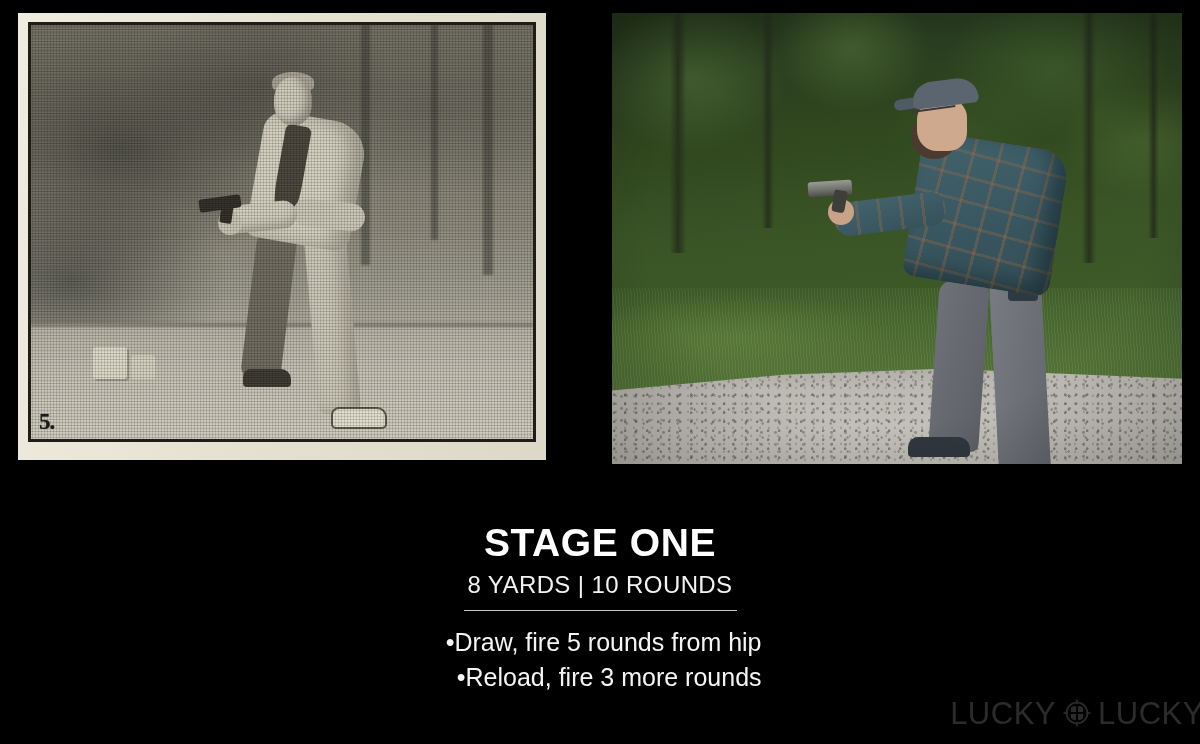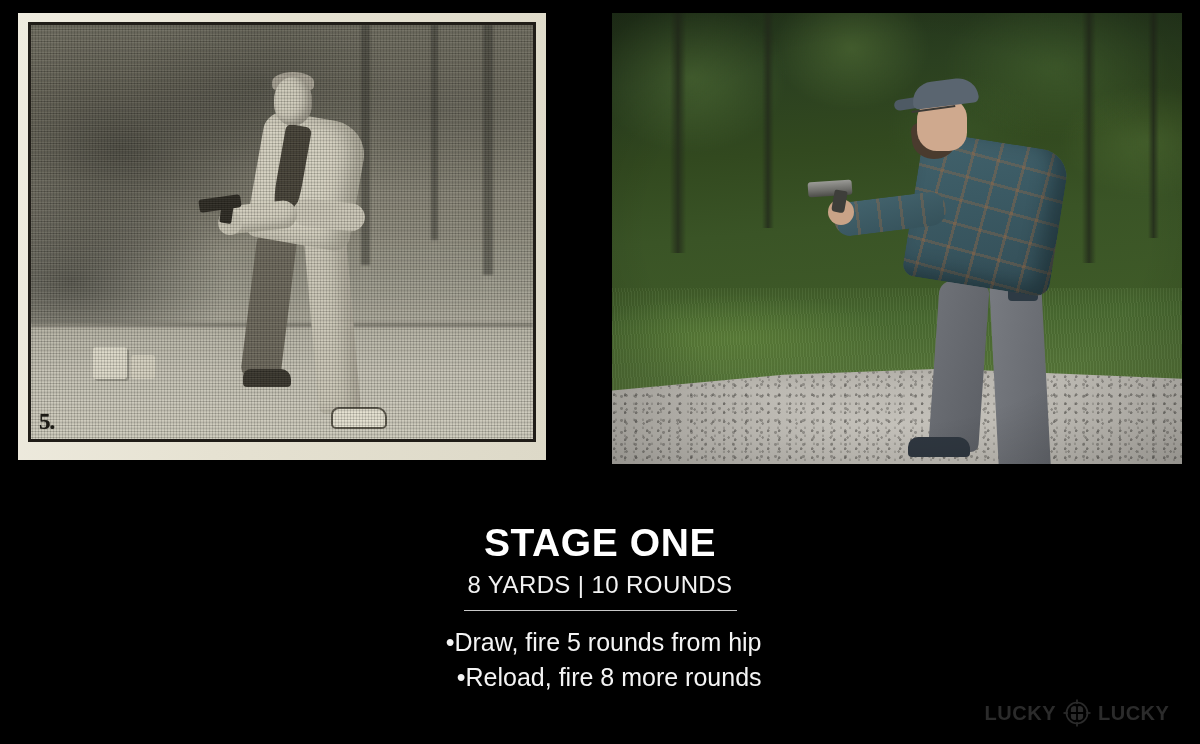--- a/index.html
+++ b/index.html
@@ -495,22 +495,22 @@
     left: 968px;
     top: 694px;
     width: 218px;
     height: 38px;
     display: flex;
     align-items: center;
     justify-content: center;
     gap: 7px;
   }
   #brand-logo .word {
-    font-size: 20px;
-    font-weight: bold;
+    font-size: 31px;
+    font-weight: normal;
     color: #2b2b2b;
     letter-spacing: 0.5px;
     line-height: 1;
   }
   #reticle-icon { display: block; }
 </style>
 </head>
 <body>
 
 <div class="photo" id="photo-vintage">
@@ -571,21 +571,21 @@
   </div>
   <div class="m-vignette"></div>
 </div>
 
 <div id="caption-block">
   <div id="stage-title">STAGE ONE</div>
   <div id="stage-subtitle">8 YARDS  |  10 ROUNDS</div>
   <div id="subtitle-divider"></div>
   <ul id="bullet-list">
     <li><span class="bullet-dot">•</span><span>Draw, fire 5 rounds from hip</span></li>
-    <li><span class="bullet-dot">•</span><span>Reload, fire 8 more rounds</span></li>
+    <li><span class="bullet-dot">•</span><span>Reload, fire 3 more rounds</span></li>
   </ul>
 </div>
 
 <div id="brand-logo">
   <span class="word">LUCKY</span>
   <span>
     <svg id="reticle-icon" width="28" height="28" viewBox="0 0 28 28">
       <circle cx="14" cy="14" r="10.5" fill="none" stroke="#2b2b2b" stroke-width="1.7"></circle>
       <line x1="14" y1="0.5" x2="14" y2="5" stroke="#2b2b2b" stroke-width="1.7"></line>
       <line x1="14" y1="23" x2="14" y2="27.5" stroke="#2b2b2b" stroke-width="1.7"></line>

